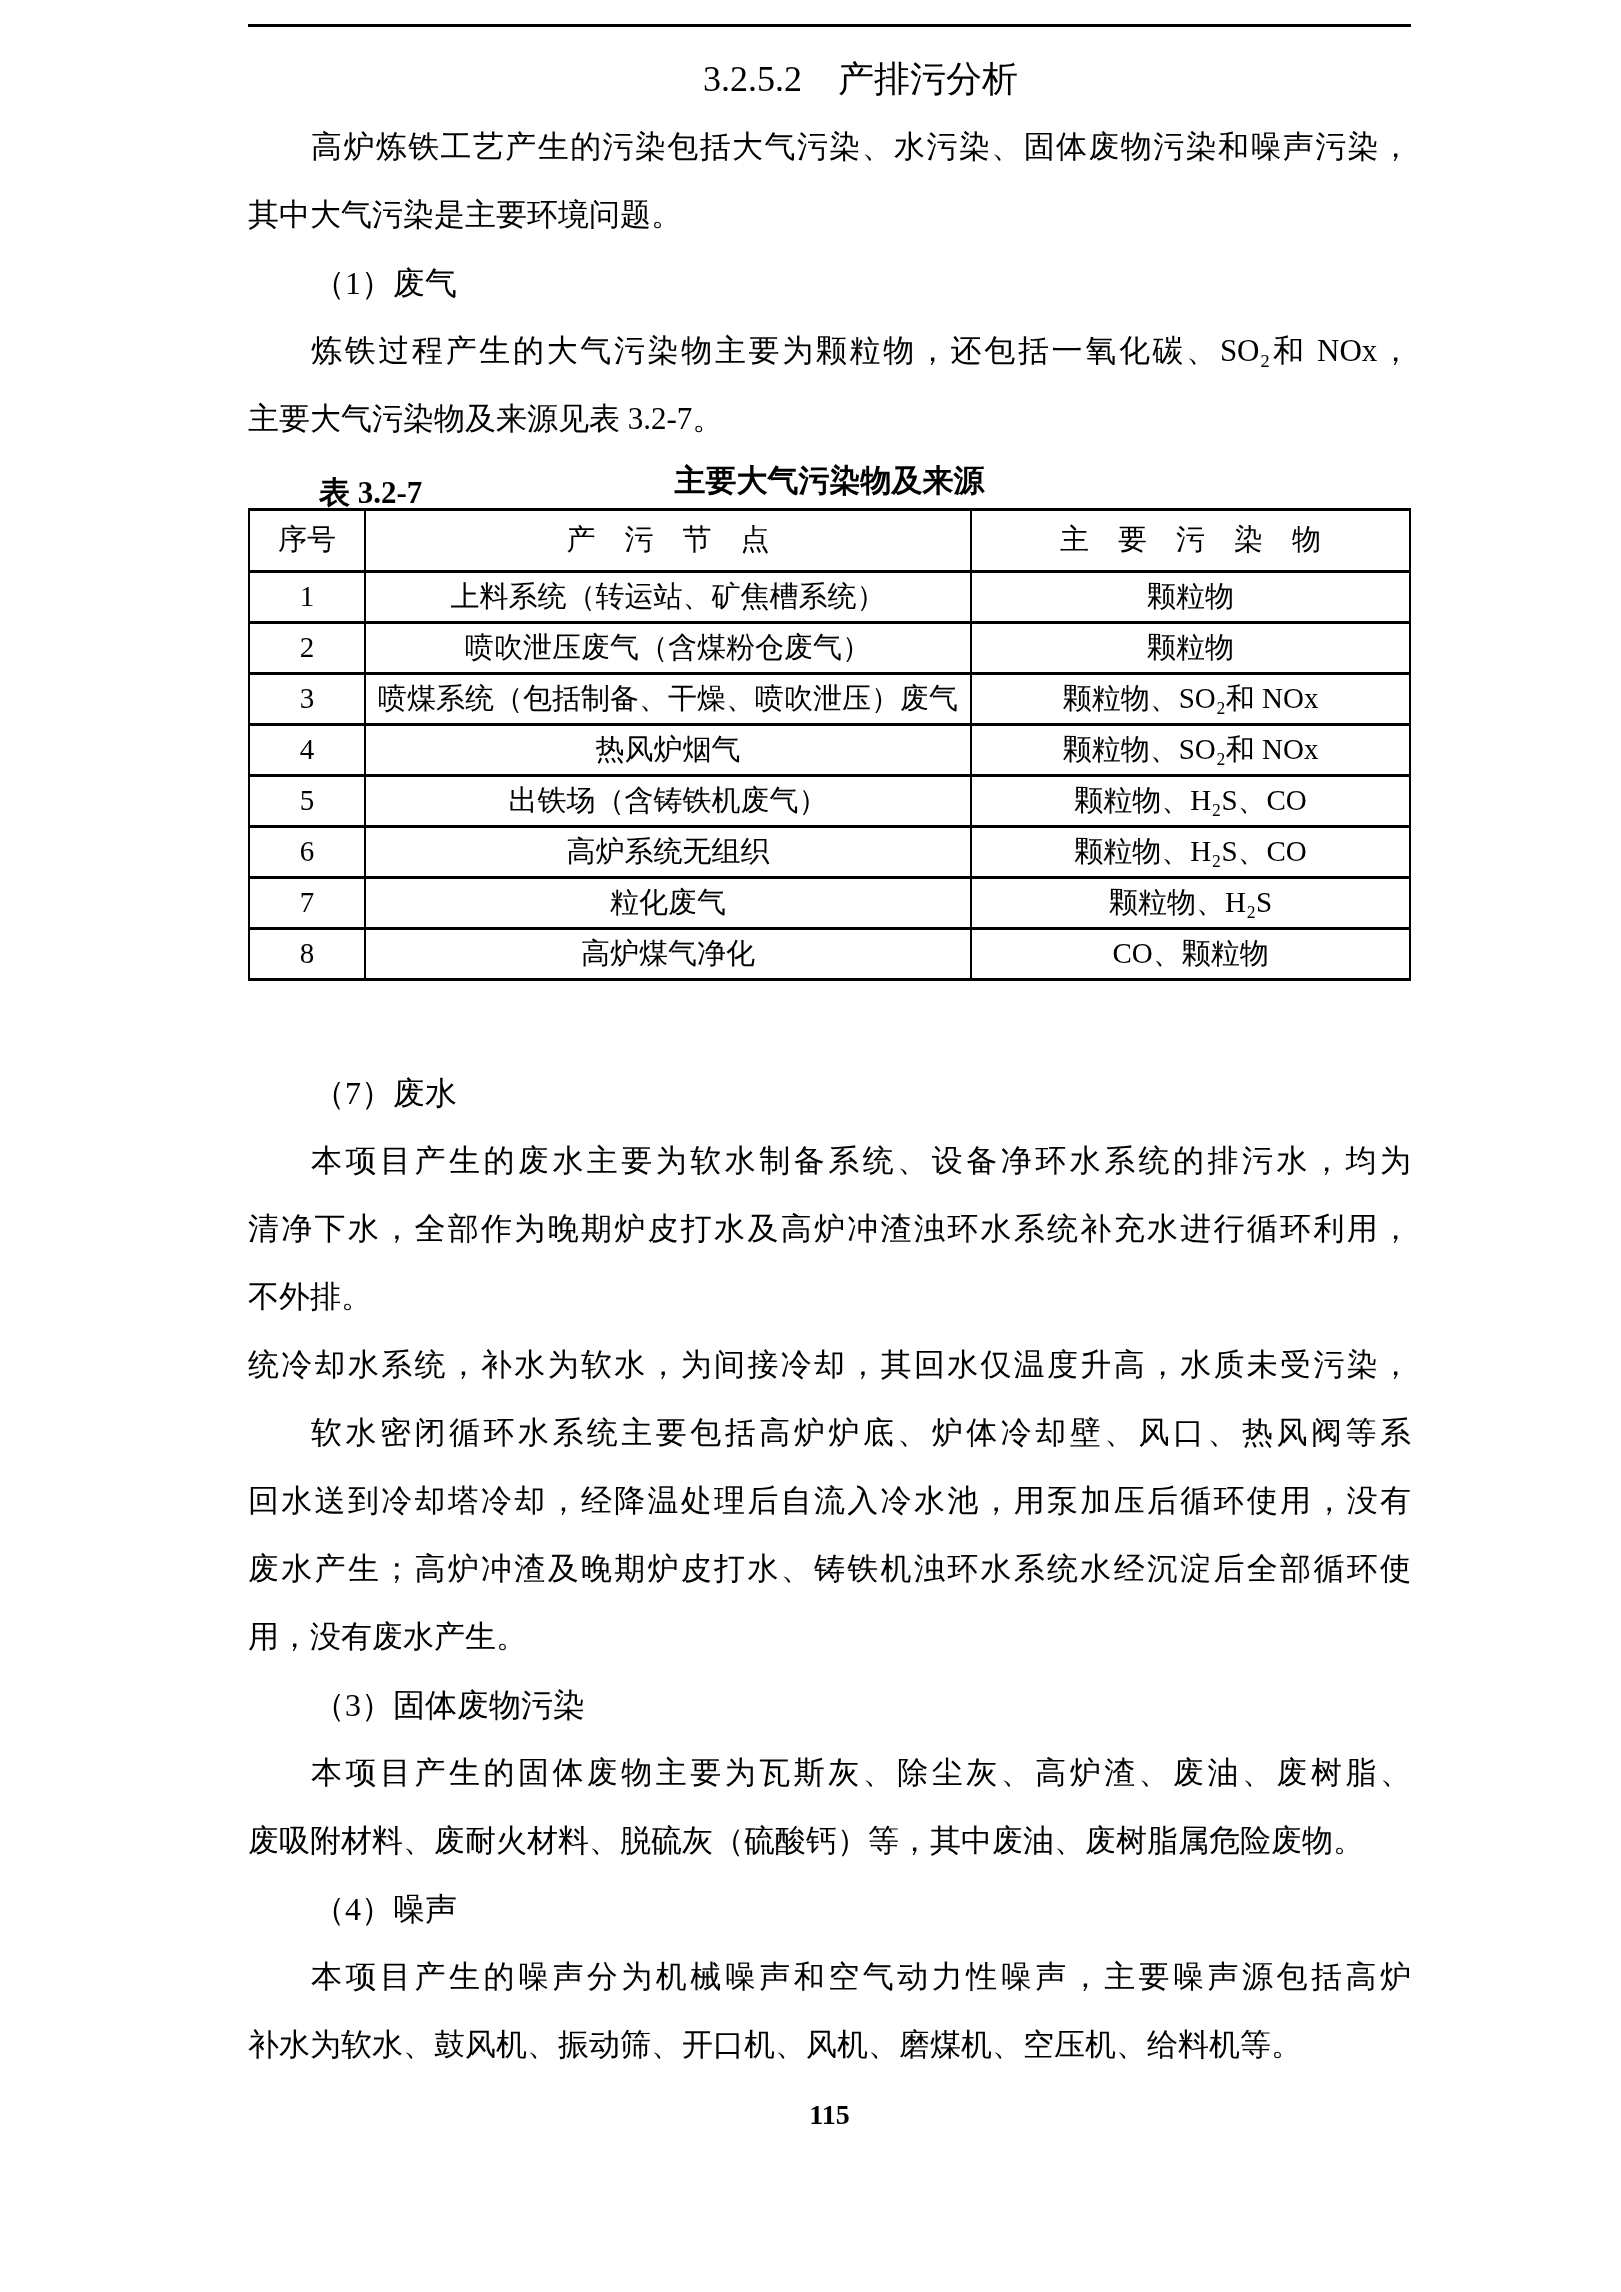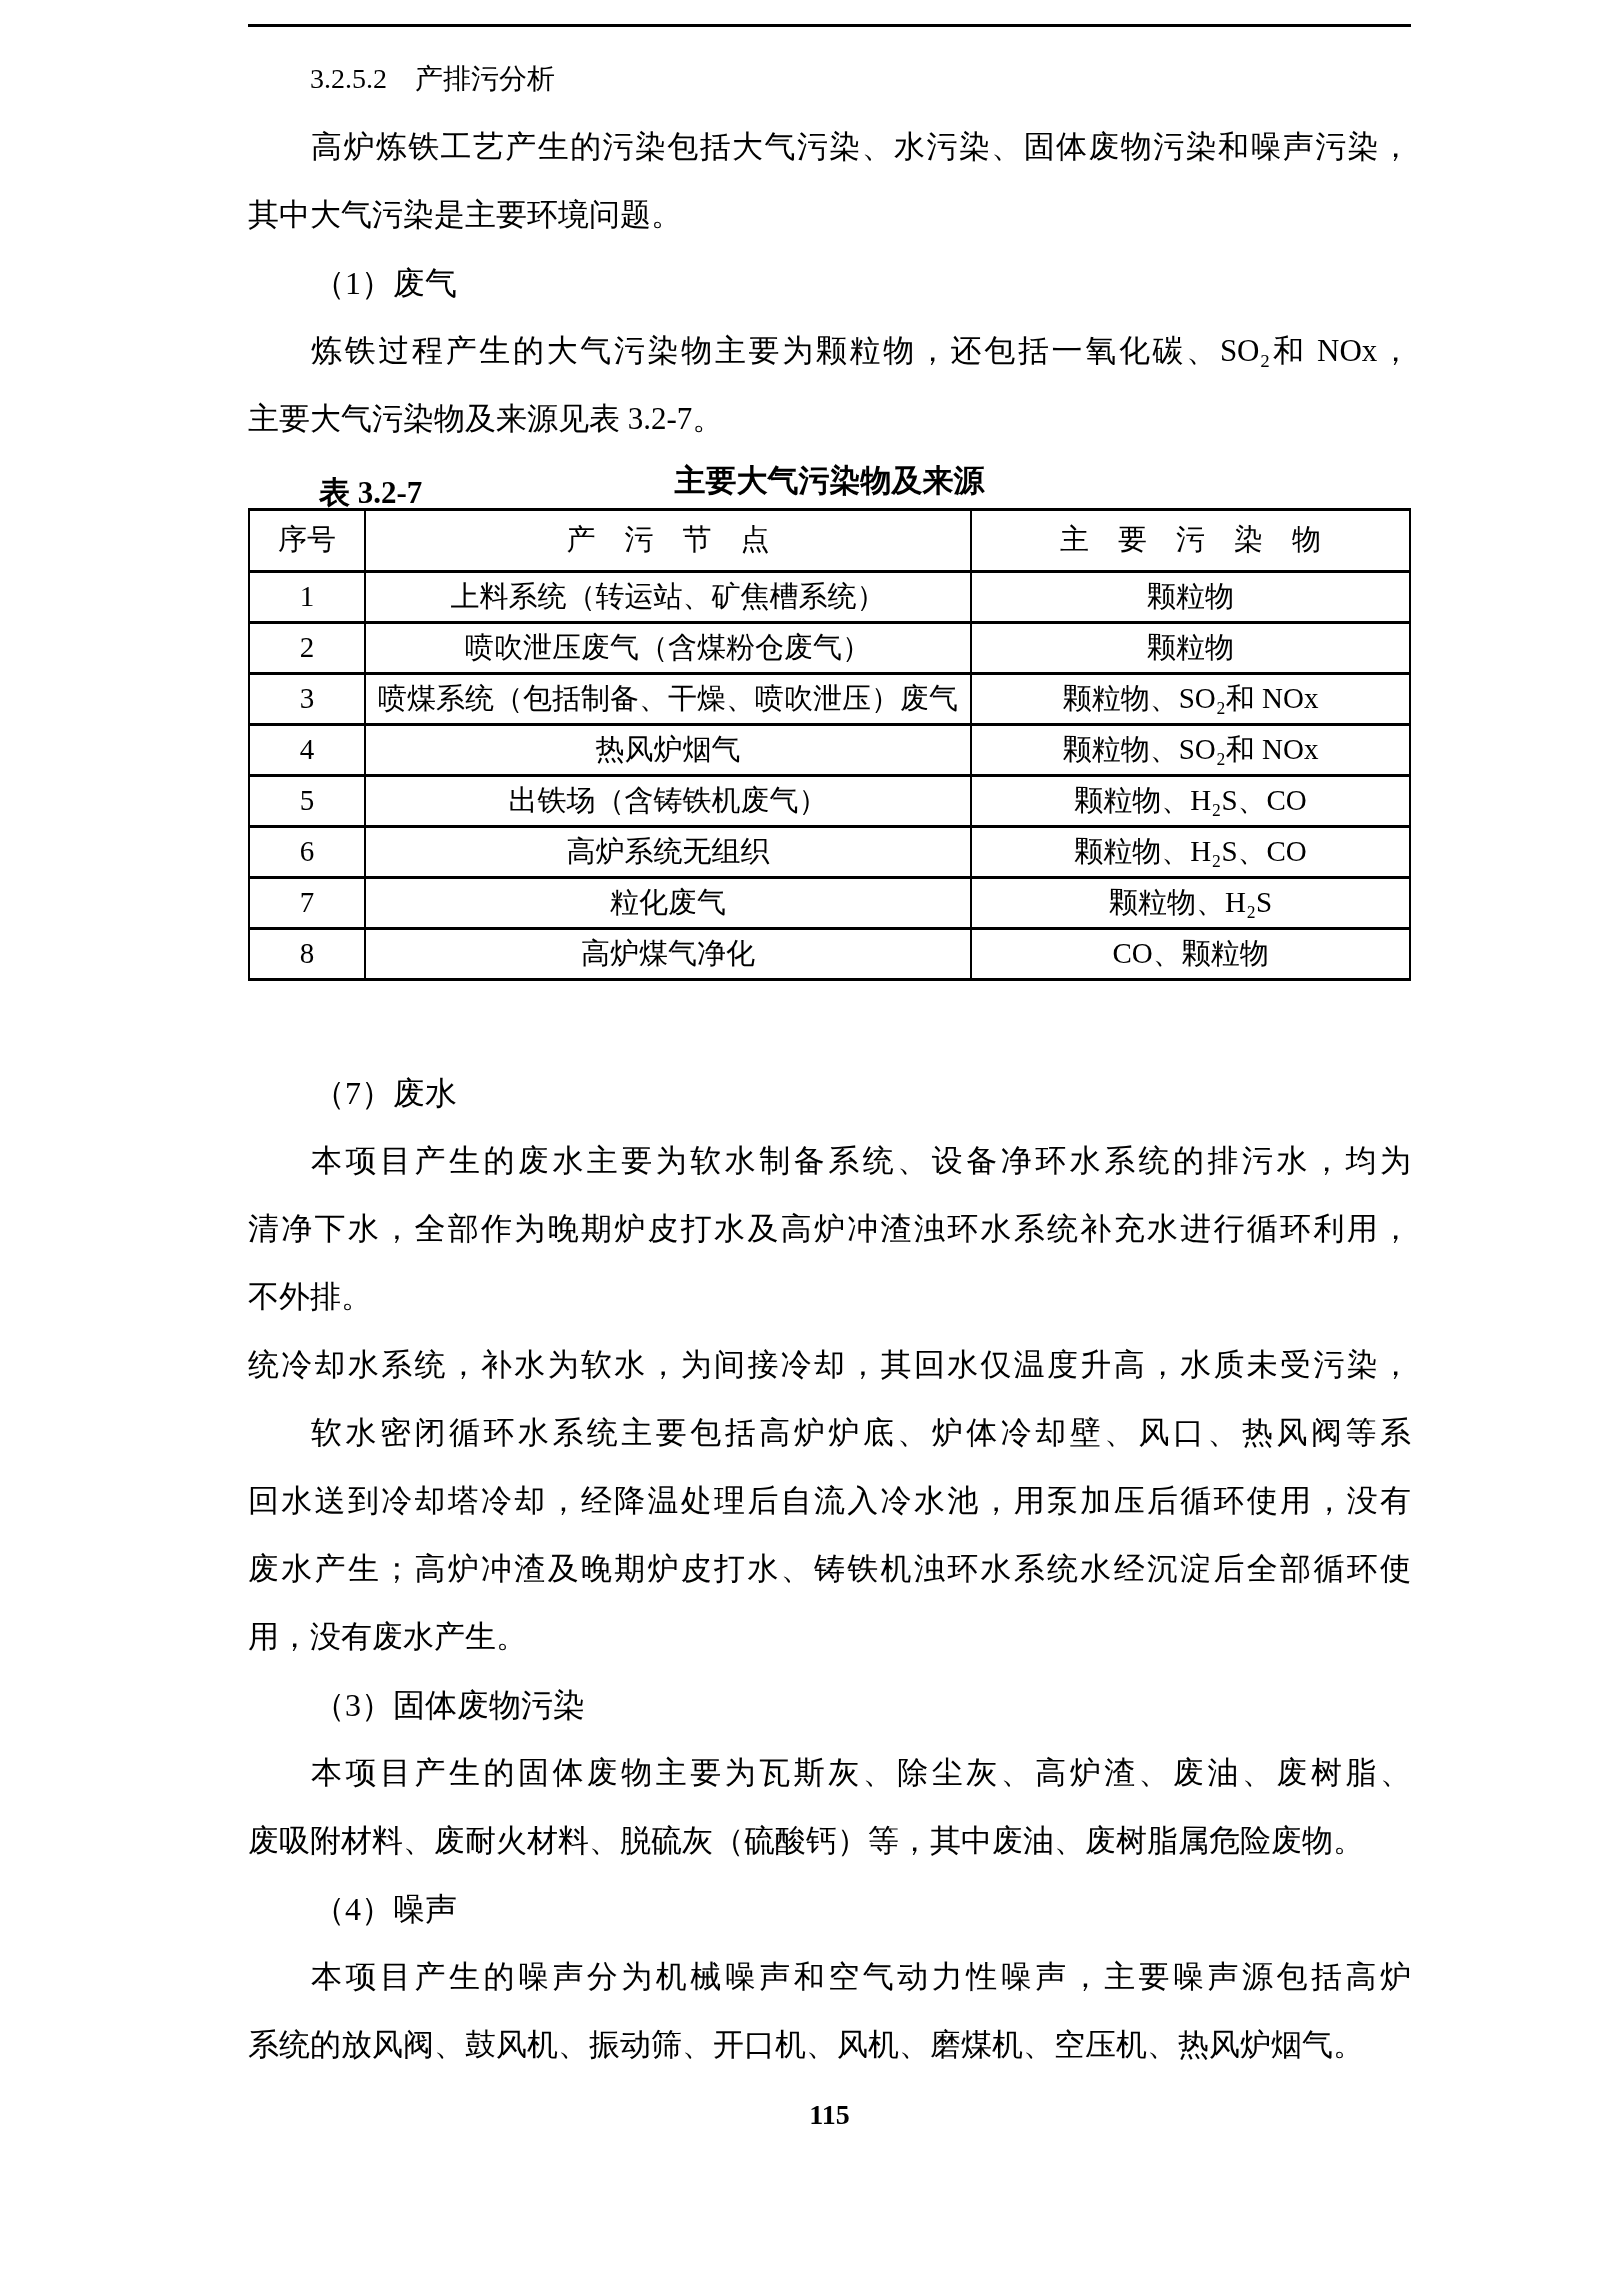--- a/index.html
+++ b/index.html
@@ -18,23 +18,24 @@
     padding-top: 98px;
     text-align: center;
     font-size: 27.4px; line-height: 39px;
     font-weight: bold;
     letter-spacing: 1px;
   }
   .header-rule { height: 3.9px; background: #000; margin-top: 23.5px; }
 
   .sec-heading {
     margin-top: 17.6px;
-    font-size: 28px; line-height: 68px; height: 68px;
+    font-size: 36px; line-height: 68px; height: 68px;
     text-indent: 62px;
     white-space: nowrap;
+    text-align: center;
   }
 
   .para { margin: 0; }
   .pline {
     font-size: 31px; line-height: 68px; height: 68px;
     text-align: justify;
     text-align-last: justify;
     overflow: hidden;
   }
   .pline.end { text-align-last: left; }
@@ -187,20 +188,20 @@
 
     <div class="para">
       <div class="pline ind">本项目产生的固体废物主要为瓦斯灰、除尘灰、高炉渣、废油、废树脂、</div>
       <div class="pline end">废吸附材料、废耐火材料、脱硫灰（硫酸钙）等，其中废油、废树脂属危险废物。</div>
     </div>
 
     <div class="sub-label">（4）噪声</div>
 
     <div class="para">
       <div class="pline ind">本项目产生的噪声分为机械噪声和空气动力性噪声，主要噪声源包括高炉</div>
-      <div class="pline end">系统的放风阀、鼓风机、振动筛、开口机、风机、磨煤机、空压机、热风炉烟气。</div>
+      <div class="pline end">补水为软水、鼓风机、振动筛、开口机、风机、磨煤机、空压机、给料机等。</div>
     </div>
 
     <div class="page-number">115</div>
 
   </div>
 </div>
 
 
 </body></html>

